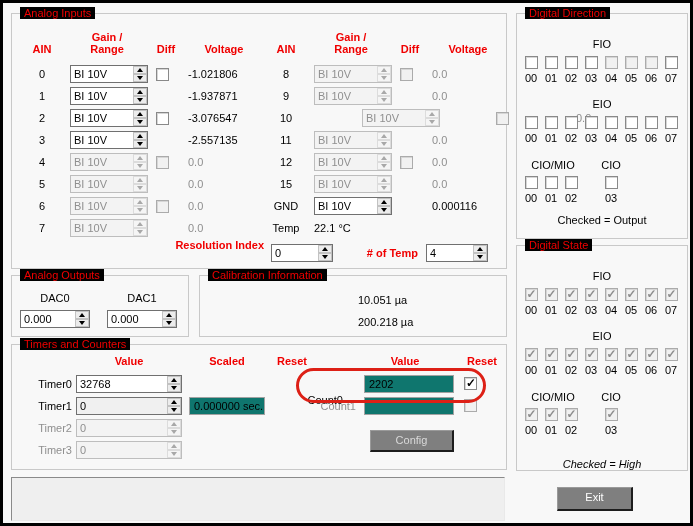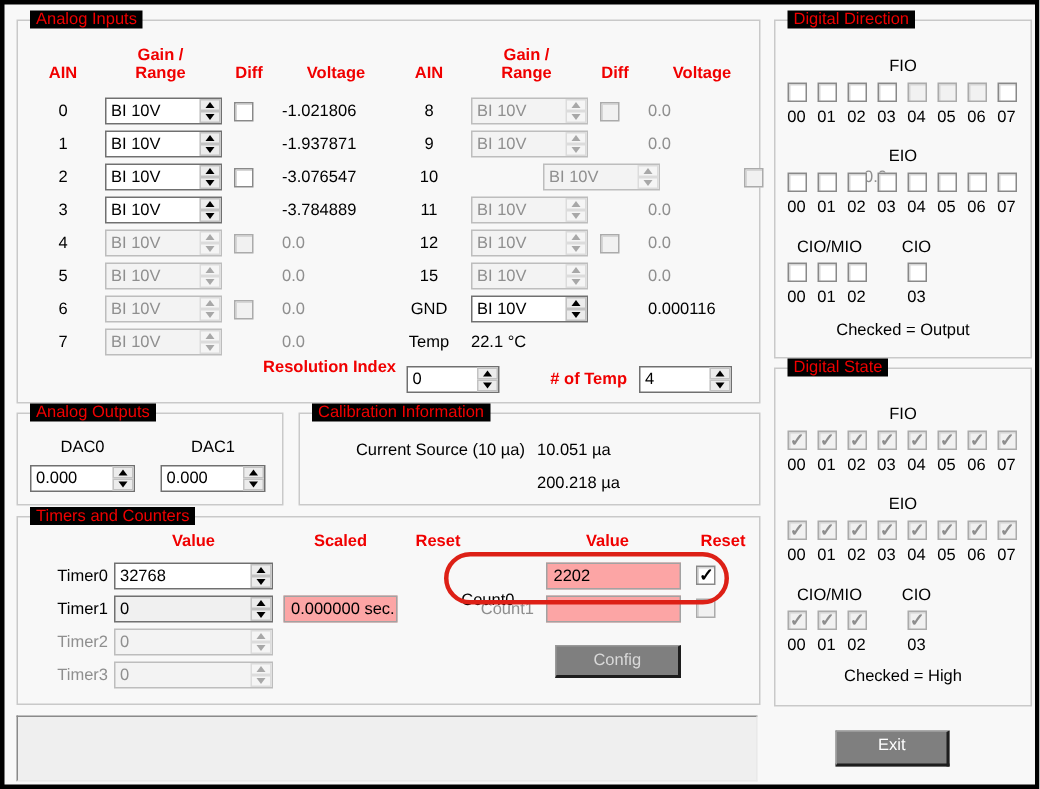--- a/index.html
+++ b/index.html
@@ -26,21 +26,21 @@
 .spinner .down::after{border-top:4px solid #000}
 .spinner.readonly{background:#f0f0f0}
 .spinner.disabled{background:#f3f3f3;border-color:#bdbdbd;color:#8f8f8f}
 .spinner.disabled .arr{background:#f5f5f5;border-color:#dcdcdc}
 .spinner.disabled .up::after{border-bottom-color:#a8a8a8}
 .spinner.disabled .down::after{border-top-color:#a8a8a8}
 .cb{display:inline-block;width:13px;height:13px;background:#fff;border:1px solid #898989;box-shadow:inset 1px 1px 0 #d6d6d6;position:relative;vertical-align:middle}
 .cb.checked::after{content:"\2713";position:absolute;left:1px;top:-1px;font-size:12px;font-weight:bold;color:#000;line-height:13px}
 .cb.disabled{background:#f1f1f1;border-color:#ababab}
 .cb.disabled.checked::after{color:#8d8d8d}
-.textbox{position:absolute;height:18px;background:#fca5a5;border:1px solid #a2a2a2;padding:2px 0 0 4px;white-space:nowrap}
+.textbox{position:absolute;height:18px;background:#0f766e;border:1px solid #a2a2a2;padding:2px 0 0 4px;white-space:nowrap}
 .btn3d{position:absolute;background:#7f7f7f;color:#fff;text-align:center;border:1px solid #9a9a9a;border-right:2px solid #1d1d1d;border-bottom:2px solid #1d1d1d;padding-top:3px;cursor:default}
 .btn-config{color:#d9d9d9}
 .ellipse{position:absolute;border:3px solid #dd2016;border-radius:18px;pointer-events:none;z-index:5;background:transparent}
 .statusbox{position:absolute;background:#efefef;border:1px solid;border-color:#8a8a8a #e9e9e9 #e9e9e9 #8a8a8a}
 .dflex{display:flex}
 .dcell{width:20px;text-align:center}
 </style>
 </head>
 <body>
 
@@ -102,21 +102,21 @@
       <div class="arow" style="left: 8px; top: 116px;">
         <span class="ain-num">3</span>
         <span class="pad6"><div class="spinner enabled" style="width: 78px;">
             <span class="val">BI 10V</span>
             <span class="btns">
               <span class="arr up"></span>
               <span class="arr down"></span>
             </span>
           </div></span>
         <span class="pad6"></span>
-        <span>-3.784889</span>
+        <span>-2.557135</span>
       </div>
       <div class="arow" style="left: 8px; top: 138px;">
         <span class="ain-num">4</span>
         <span class="pad6"><div class="spinner disabled" style="width: 78px;">
             <span class="val">BI 10V</span>
             <span class="btns">
               <span class="arr up"></span>
               <span class="arr down"></span>
             </span>
           </div></span>
@@ -278,21 +278,20 @@
         <span class="val">0.000</span>
         <span class="btns">
           <span class="arr up"></span>
           <span class="arr down"></span>
         </span>
       </div>
     </div>
 
   <div class="group" id="g-cal" style="left:196px;top:272px;width:308px;height:62px">
     <span class="gtitle">Calibration Information</span>
-    <span class="abs right" style="left:18px;top:18px;width:132px">Current Source (10 µa)</span>
     <span class="abs" style="left:158px;top:18px">10.051 µa</span>
     <span class="abs" style="left:158px;top:40px">200.218 µa</span>
   </div>
 
   <div class="group" id="g-timers" style="left:8px;top:341px;width:496px;height:126px">
     <span class="gtitle">Timers and Counters</span>
     <span class="abs red-h center" style="left:64px;top:10px;width:106px">Value</span>
     <span class="abs red-h center" style="left:177px;top:10px;width:76px">Scaled</span>
     <span class="abs red-h center" style="left:256px;top:10px;width:48px">Reset</span>
     <span class="abs red-h center" style="left:344px;top:10px;width:98px">Value</span>
@@ -460,19 +459,19 @@
         <span class="dcell">00</span>
         <span class="dcell">01</span>
         <span class="dcell">02</span>
       </div>
       <div class="dflex abs" style="left: 84px; top: 161px;">
         <span class="dcell"><span class="cb checked disabled"></span></span>
       </div>
       <div class="dflex abs" style="left: 84px; top: 178px;">
         <span class="dcell">03</span>
       </div>
-      <span class="abs center" style="top: 199px; left: 0px; width: 170px;">Checked = High</span>
+      <span class="abs center" style="top: 212px; left: 0px; width: 170px; font-style: italic;">Checked = High</span>
     </div>
 
   <div class="statusbox" style="left:8px;top:474px;width:494px;height:44px"></div>
   <div class="btn3d" style="left:554px;top:484px;width:76px;height:24px">Exit</div>
 
 </div>
 
 </body></html>

